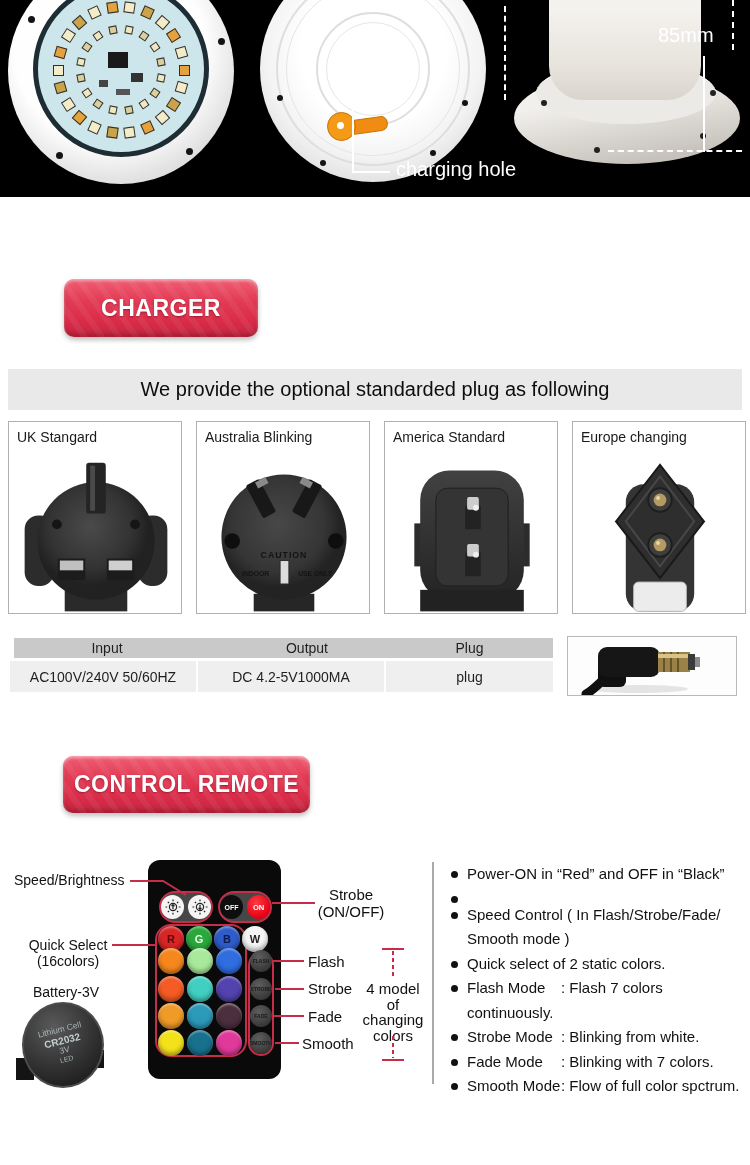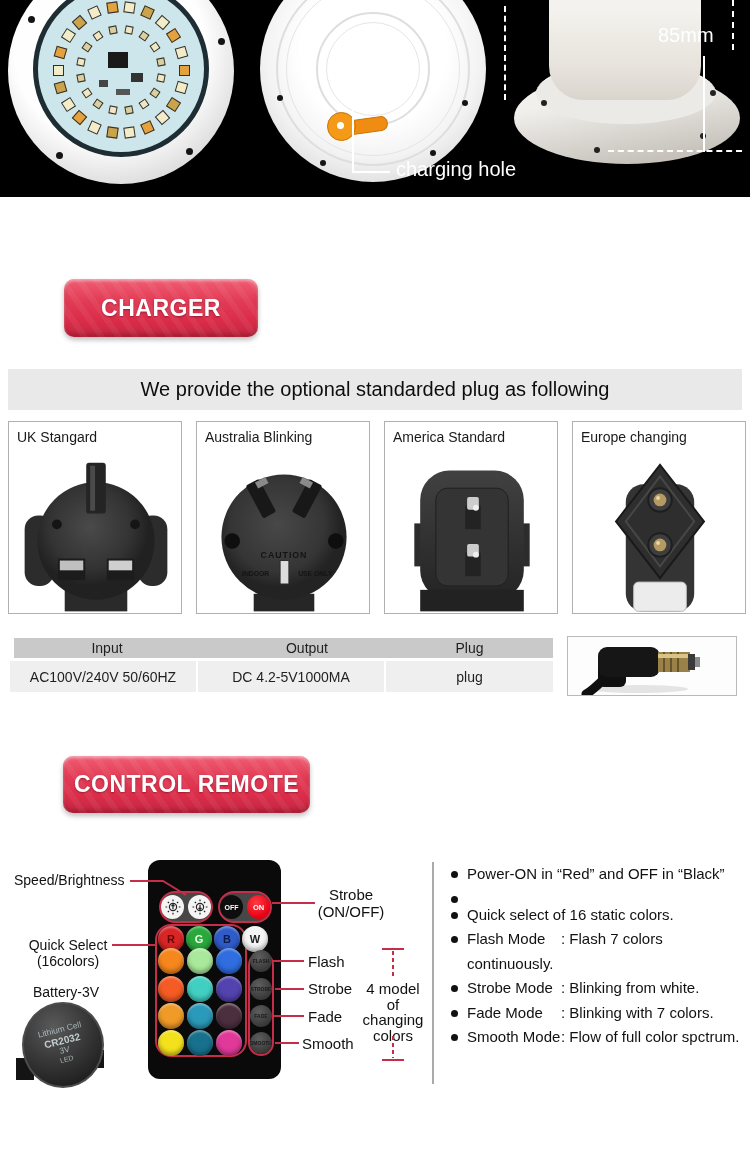--- a/index.html
+++ b/index.html
@@ -393,21 +393,25 @@
   <div id="notes">
       <div class="note-item">
         <div class="note-dot"></div>
         <div>Power-ON in “Red” and OFF in “Black”</div>
       </div>
       <div class="note-item">
         <div class="note-dot"></div>
       </div>
       <div class="note-item">
         <div class="note-dot"></div>
-        <div>Quick select of 16 static colors.</div>
+        <div>Speed Control ( In Flash/Strobe/Fade/<br>Smooth mode )</div>
+      </div>
+      <div class="note-item">
+        <div class="note-dot"></div>
+        <div>Quick select of 2 static colors.</div>
       </div>
       <div class="note-item">
         <div class="note-dot"></div>
         <div><span class="note-label">Flash Mode</span>: Flash 7 colors continuously.</div>
       </div>
       <div class="note-item">
         <div class="note-dot"></div>
         <div><span class="note-label">Strobe Mode</span>: Blinking from white.</div>
       </div>
       <div class="note-item">

